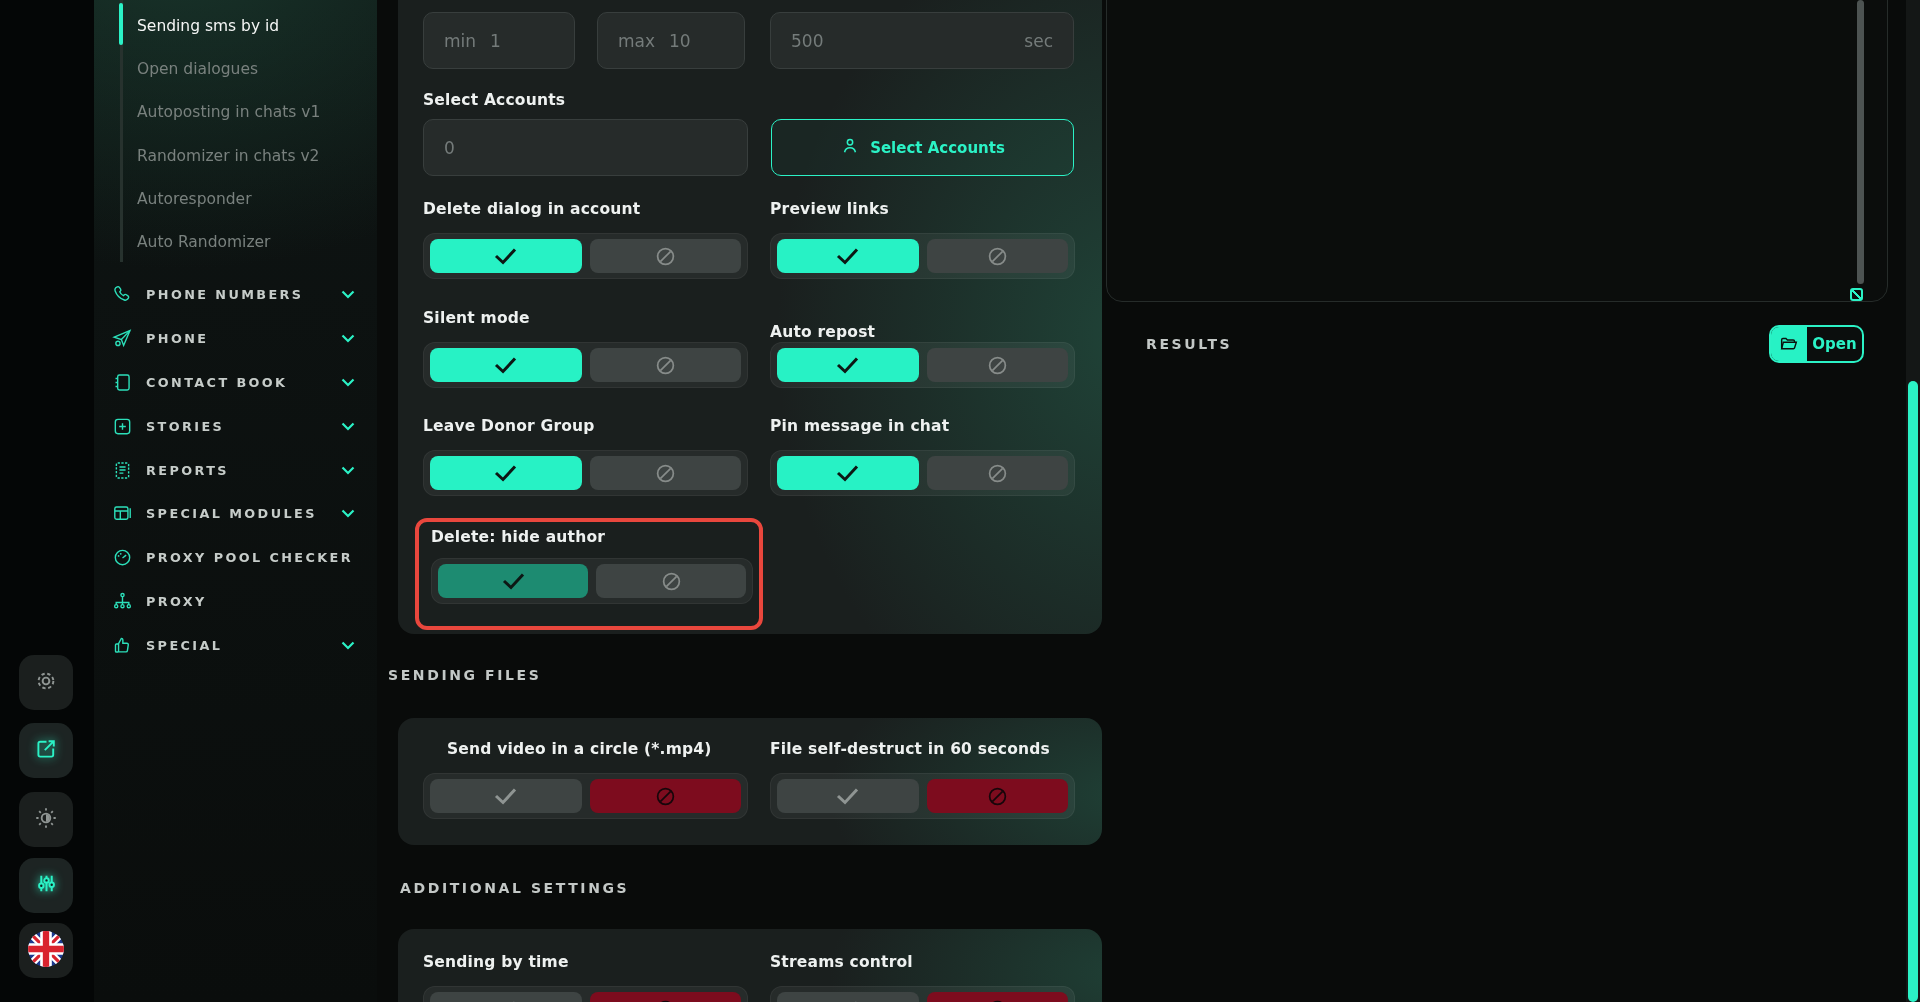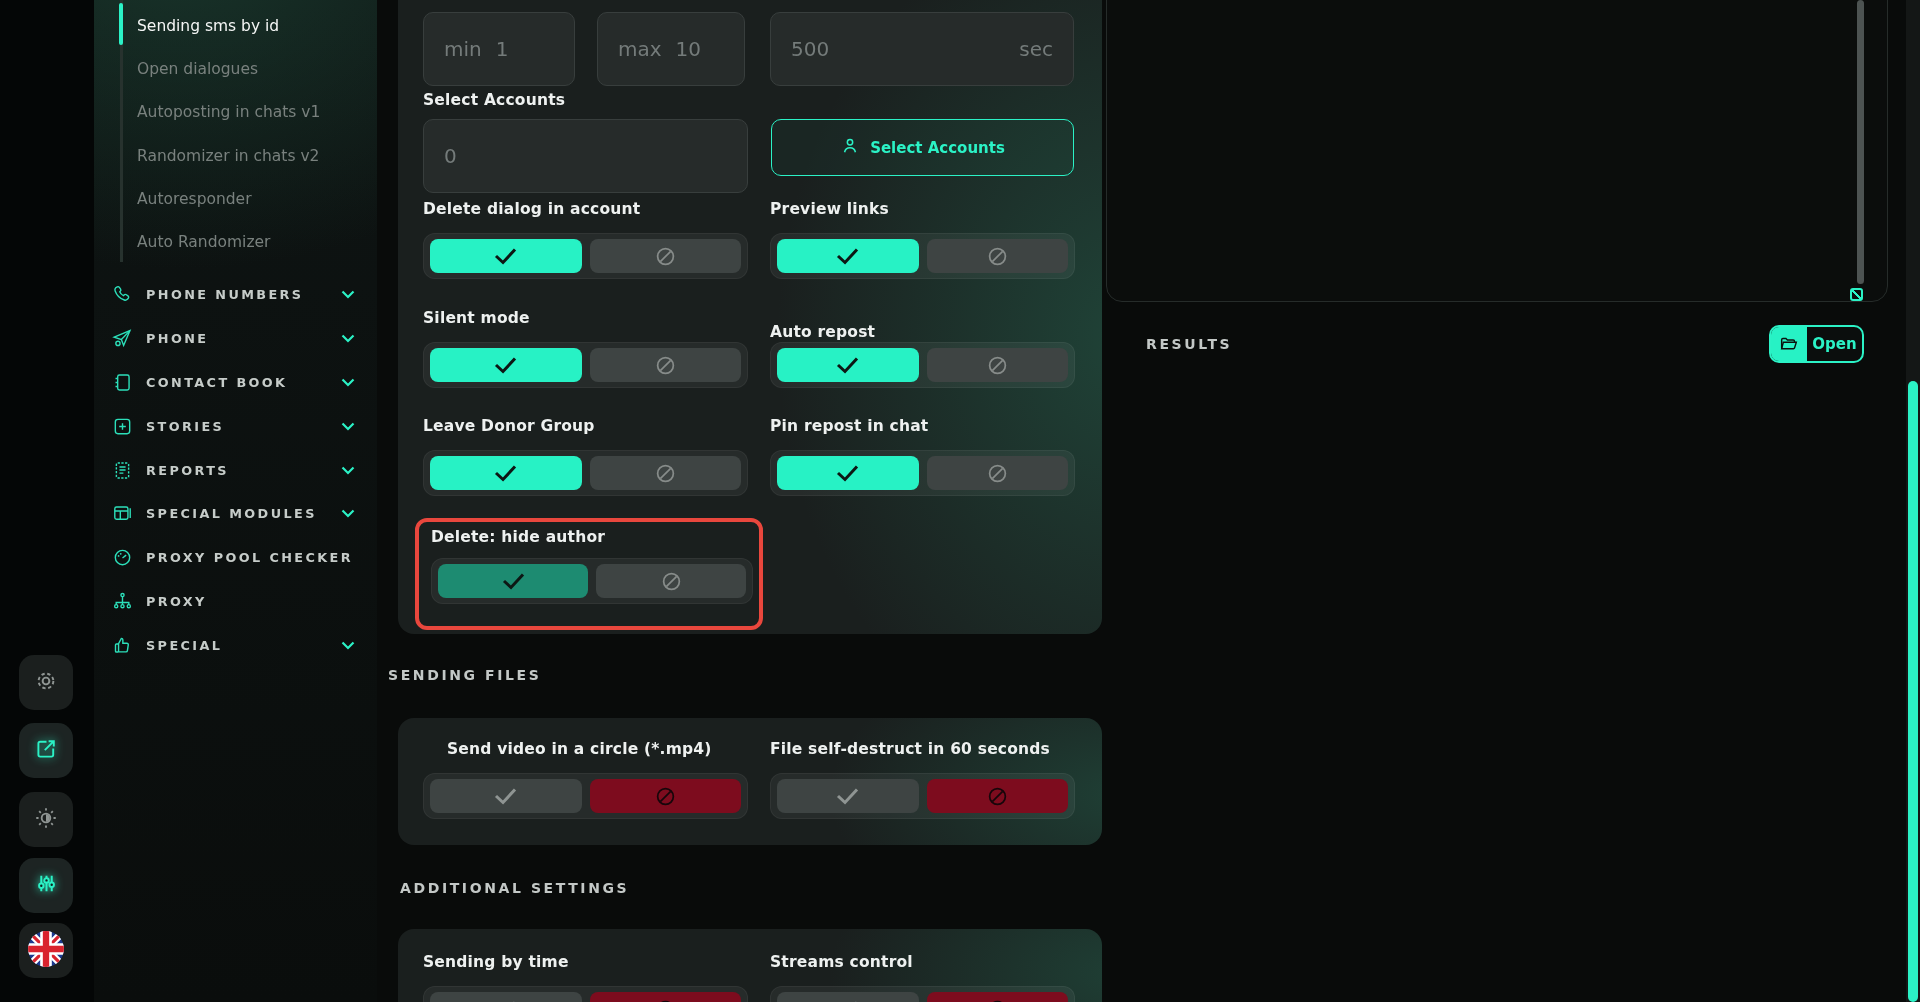--- a/index.html
+++ b/index.html
@@ -26,22 +26,22 @@
   .chev{position:absolute;left:341px;}
   .chev svg{display:block;stroke:#2bf2c6;fill:none;stroke-width:2.2;}
   
   .card{position:absolute;left:398px;width:704px;border-radius:16px;background:#1a1f1e;}
   .card.c1{top:-24px;height:658px;
      background:radial-gradient(520px 640px at 104% 55%,rgba(37,103,81,.5),rgba(37,103,81,0) 68%),#1a1f1e;}
   .card.c2{top:718px;height:127px;
      background:radial-gradient(430px 220px at 104% 60%,rgba(37,103,81,.45),rgba(37,103,81,0) 70%),#1a1f1e;}
   .card.c3{top:929px;height:110px;
      background:radial-gradient(430px 220px at 104% 40%,rgba(37,103,81,.45),rgba(37,103,81,0) 70%),#1a1f1e;}
-  .inp{position:absolute;height:74px;background:#262b2a;border:1.5px solid #383e3d;border-radius:10px;
-       box-sizing:border-box;display:flex;align-items:center;padding:8px 20px;color:#747b7a;font-size:20px;}
+  .inp{position:absolute;height:57px;background:#262b2a;border:1.5px solid #383e3d;border-radius:10px;
+       box-sizing:border-box;display:flex;align-items:center;padding:8px 20px;color:#747b7a;font-size:17px;}
   .inp .sp{margin-left:14px;}
   .inp .fill{flex:1;}
   .lbl{position:absolute;font-size:15.5px;font-weight:600;color:#eef1f0;letter-spacing:.2px;white-space:nowrap;}
   .sechdr{position:absolute;font-size:14px;font-weight:700;color:#c3c8c6;letter-spacing:2.6px;white-space:nowrap;}
   .selbtn{position:absolute;left:771px;top:119px;width:303px;height:57px;border:1.6px solid #2bf2c6;border-radius:10px;
        box-sizing:border-box;display:flex;align-items:center;justify-content:center;gap:10px;cursor:pointer;
        color:#2bf2c6;font-size:15px;font-weight:700;background:rgba(43,242,198,.03);}
   .selbtn svg{stroke:#2bf2c6;fill:none;stroke-width:1.8;}
   
   .tgl{position:absolute;height:46px;background:rgba(255,255,255,.055);border:1px solid rgba(255,255,255,.05);
@@ -341,21 +341,21 @@
     </div>
   <div class="tbtn b-idle">
       <svg class="no" width="23" height="23" viewBox="0 0 24 24">
         <circle cx="12" cy="12" r="8.2" stroke-width="1.8"></circle>
         <path d="M6.6 17.4L17.4 6.6" stroke-width="1.8"></path>
       </svg>
     </div>
 </div>
 
 <div class="lbl" style="left:423px;top:417px">Leave Donor Group</div>
-<div class="lbl" style="left:770px;top:417px">Pin repost in chat</div>
+<div class="lbl" style="left:770px;top:417px">Pin message in chat</div>
 <div class="tgl" style="left:423px;top:450px;width:325px">
   <div class="tbtn b-on">
       <svg class="ck" width="27" height="20" viewBox="0 0 27 20">
         <path d="M4 10l7 6.5L23 3.5" stroke-width="3"></path>
       </svg>
     </div>
   <div class="tbtn b-idle">
       <svg class="no" width="23" height="23" viewBox="0 0 24 24">
         <circle cx="12" cy="12" r="8.2" stroke-width="1.8"></circle>
         <path d="M6.6 17.4L17.4 6.6" stroke-width="1.8"></path>

